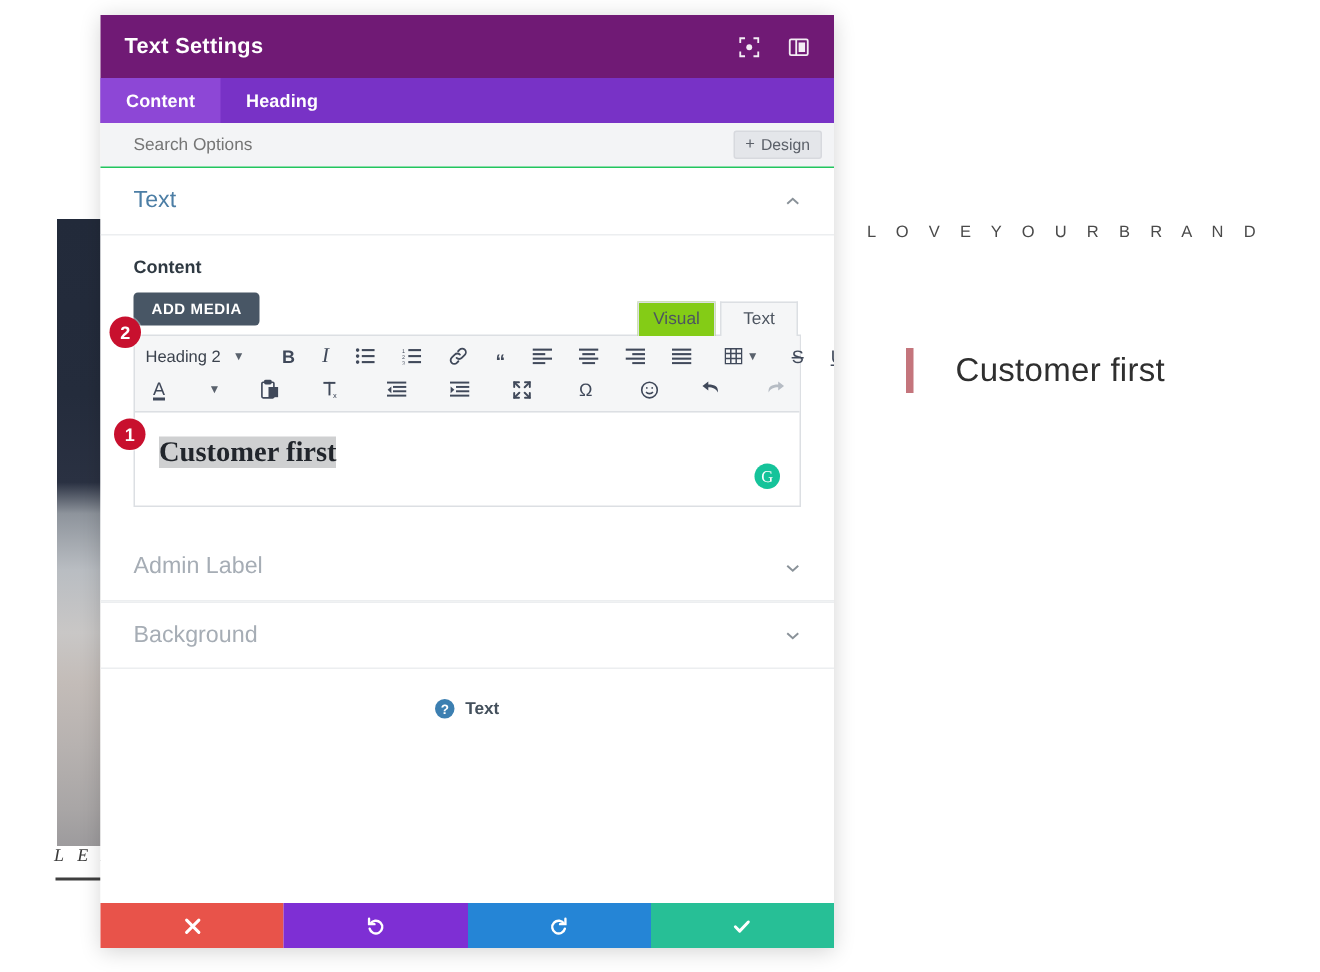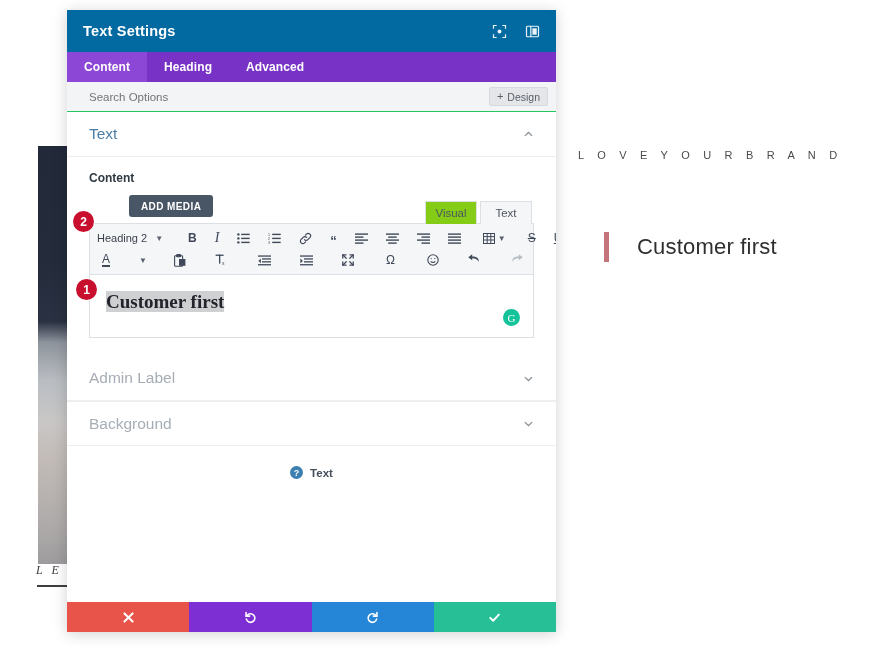--- a/index.html
+++ b/index.html
@@ -48,21 +48,21 @@
   
   .modal {
     position: absolute; left: 67px; top: 10px;
     width: 489px; height: 622px;
     background: #ffffff;
     box-shadow: 0 2px 14px rgba(0,0,0,.18);
     display: flex; flex-direction: column;
   }
 
   .modal-titlebar {
-    height: 42px; background: #0369a1;
+    height: 42px; background: #701a75;
     display: flex; align-items: center; padding: 12px 16px;
     flex: 0 0 auto;
     gap: 40px;
   }
   .modal-title { color: #fff; font-size: 14.5px; font-weight: bold; letter-spacing: .2px; }
   .titlebar-icons { margin-left: auto; display: flex; align-items: center; gap: 18px; }
   .tb-icon { width: 15px; height: 15px; opacity: .92; display: block; }
 
   .modal-tabs {
     height: 30px; background: #7832c6; display: flex; align-items: stretch;
@@ -107,21 +107,21 @@
   .section-pad { padding: 0 22px 18px 22px; }
   .field-label {
     font-size: 12px; color: #2f3942; font-weight: bold;
     margin: 14px 0 10px 0;
   }
 
   .addmedia {
     display: inline-flex; align-items: center; justify-content: center;
     background: #485665; color: #fff; border-radius: 3px;
     height: 22px; padding: 0 12px; font-size: 10px; font-weight: bold;
-    letter-spacing: .4px; margin-bottom: 6px; margin-left: 40px;
+    letter-spacing: .4px; margin-bottom: 6px;
   }
 
   
   .editor {
     border: 1px solid #dcdfe3; background: #fff; position: relative;
   }
   .vt-tabs {
     position: absolute; right: 1px; top: -23px; display: flex;
   }
   .vt-tab {
@@ -129,21 +129,21 @@
     height: 23px; min-width: 52px; display: flex; align-items: center;
     justify-content: center; font-size: 11.5px; color: #4d5560;
   }
   .vt-tab.active { background: #84cc16; }
   .vt-tab + .vt-tab { margin-left: 3px; }
 
   .toolbar {
     background: #f5f6f7; border-bottom: 1px solid #dcdfe3;
     padding: 3px 4px 3px 4px;
   }
-  .tb-row { display: flex; align-items: center; height: 22px; gap: 18px; }
+  .tb-row { display: flex; height: 22px; gap: 18px; }
   .tb-btn {
     width: 25px; height: 21px; display: flex; align-items: center; justify-content: center;
     color: #40495a; font-size: 12.5px;
   }
   .tb-btn.wide { width: auto; padding: 0 4px; }
   .tb-btn.dim { color: #b6bcc4; }
   .fmt-select {
     display: flex; align-items: center; gap: 8px;
     min-width: 76px; padding-left: 3px; height: 21px;
     font-size: 11px; color: #3b424d;
@@ -228,21 +228,20 @@
             <line x1="6.2" y1="2.4" x2="6.2" y2="13.6"></line>
             <rect x="7.9" y="4.6" width="4.6" height="6.8" fill="#ffffff" stroke="none"></rect>
           </svg>
         </span>
       </div>
     </div>
 
     <div class="modal-tabs">
       <div class="modal-tab active">Content</div>
       <div class="modal-tab">Heading</div>
-      <div class="modal-tab">Advanced</div>
     </div>
 
     <div class="search-row">
       <input class="search-input" type="text" placeholder="Search Options" style="">
       <div class="filter-btn">
         <span class="filter-plus">+</span>
         <span>Design</span>
       </div>
     </div>
 

